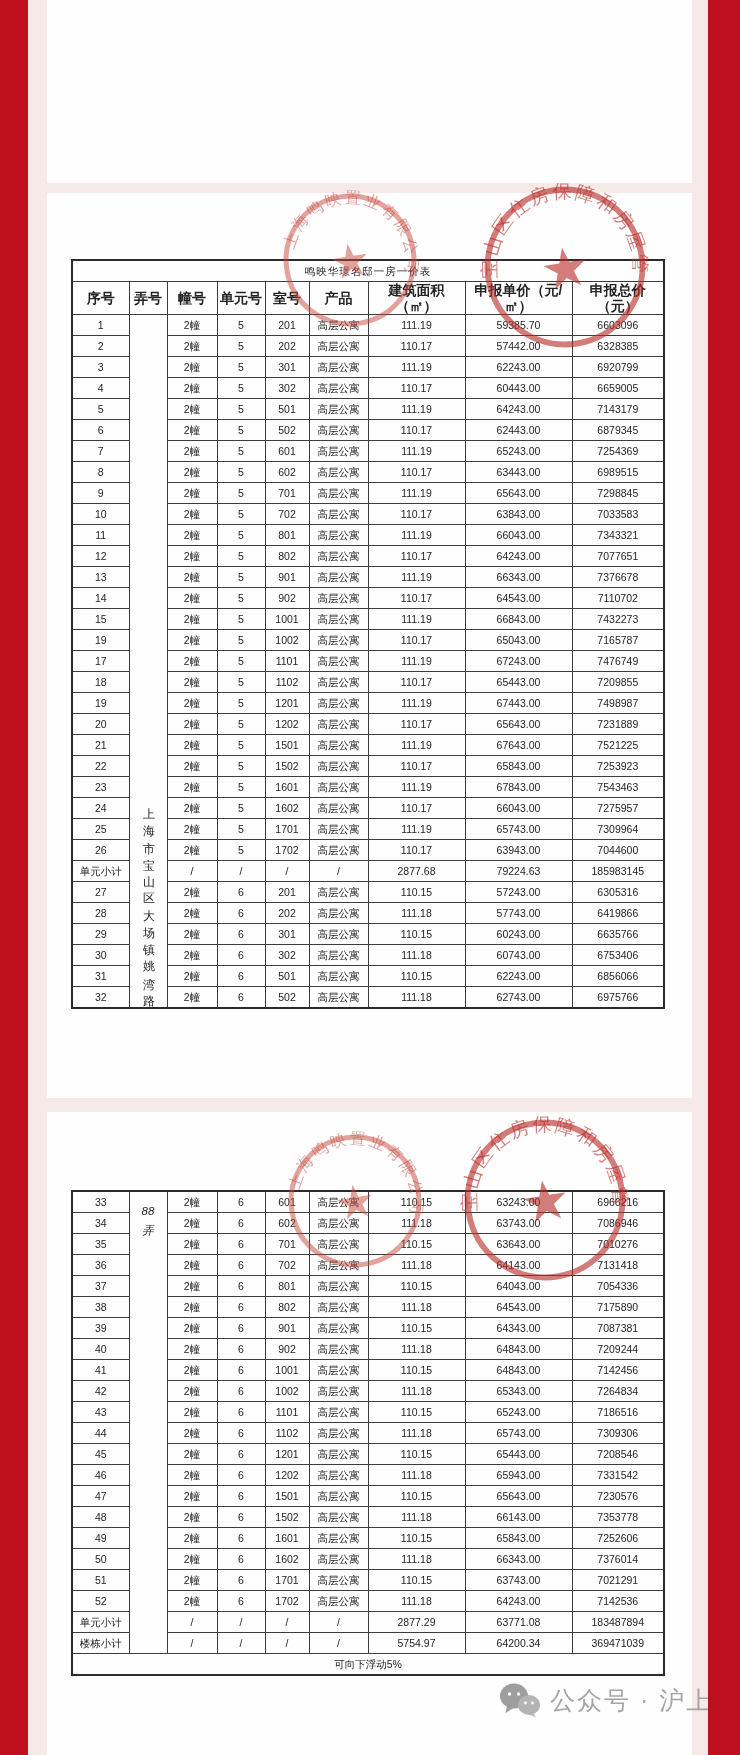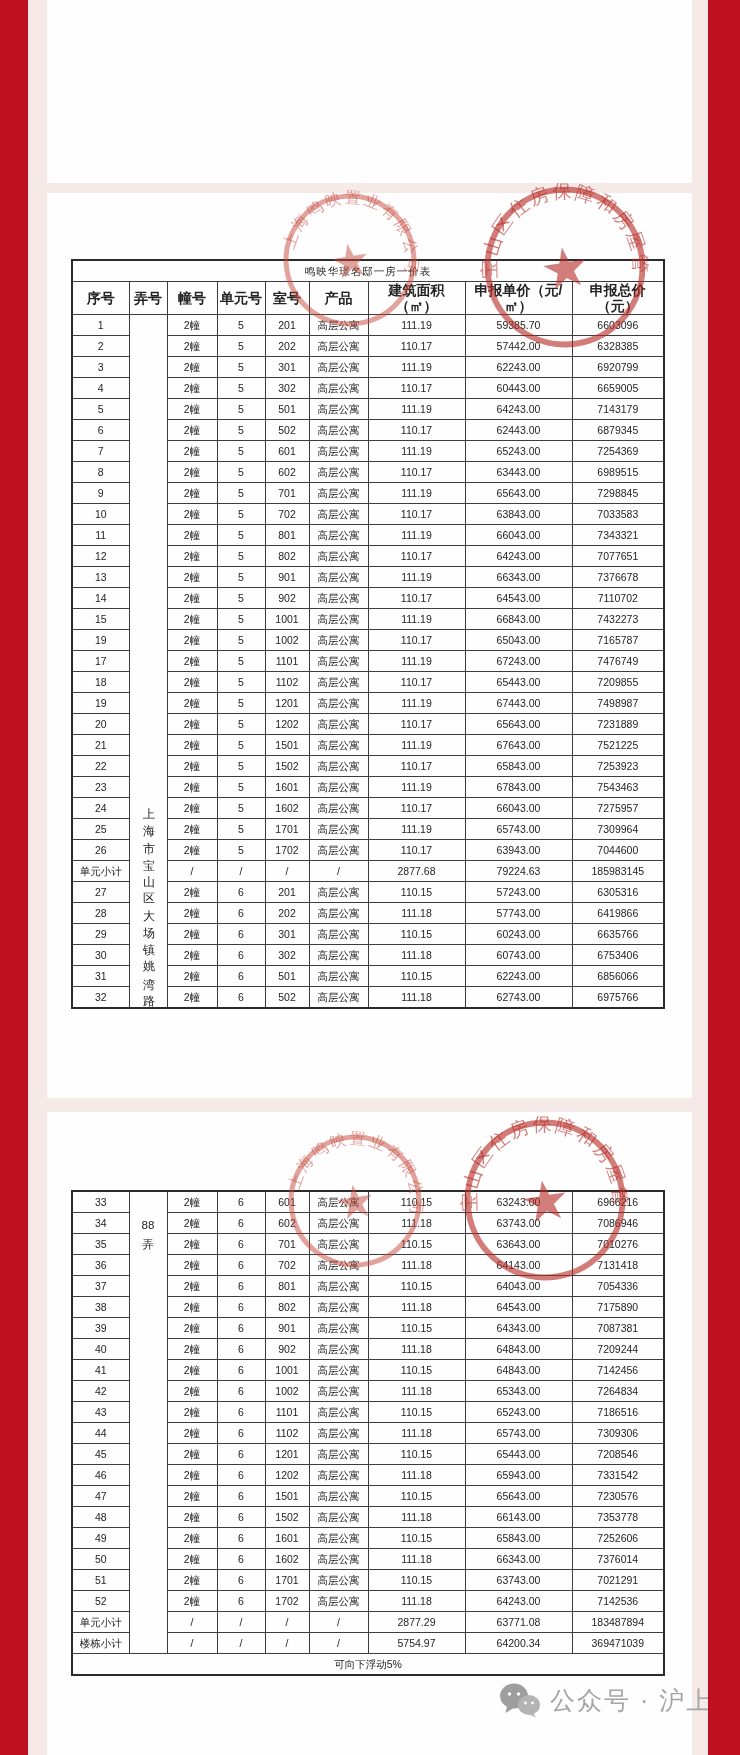--- a/index.html
+++ b/index.html
@@ -19,21 +19,21 @@
   .card2 table.price-table{top:66px;}
   .card3 table.price-table{top:78px;}
   col.c0{width:57px;} col.c1{width:38px;} col.c2{width:50px;} col.c3{width:48px;}
   col.c4{width:44px;} col.c5{width:59px;} col.c6{width:97px;} col.c7{width:107px;} col.c8{width:92px;}
   .price-table th,.price-table td{border:1px solid #3c3c3c;padding:0;height:20px;
         font-size:10.5px;font-weight:normal;line-height:1.15;overflow:hidden;vertical-align:middle;}
   .title-cell{font-size:13px;font-weight:bold;height:23px;letter-spacing:1px;}
   .header-row th{font-weight:bold;font-size:14px;height:22px;}
   .note-cell{font-size:11px;height:23px;margin-top:40px;}
   .lane-cell.align-bottom{vertical-align:bottom;padding-bottom:5px;}
-  .lane-cell.align-top{vertical-align:top;padding-top:24px;}
+  .lane-cell.align-top{vertical-align:top;padding-top:10px;font-style:italic;}
   .lane-label.lane-vertical{writing-mode:vertical-rl;text-orientation:upright;
         letter-spacing:17px;font-size:12px;margin:0 auto;}
   .lane-label.lane-wrap{width:16px;margin:0 auto;font-size:11.5px;line-height:19px;
         word-break:break-all;text-align:center;}
 
   .seal{position:absolute;pointer-events:none;z-index:3;transform:rotate(-9deg);}
   .seal.company{width:142px;height:142px;color:rgba(197,72,60,0.50);}
   .seal.gov{width:172px;height:172px;color:rgba(184,45,40,0.62);}
   .card2 .seal.company{left:232px;top:-4px;}
   .card2 .seal.gov{left:432px;top:-12px;}

